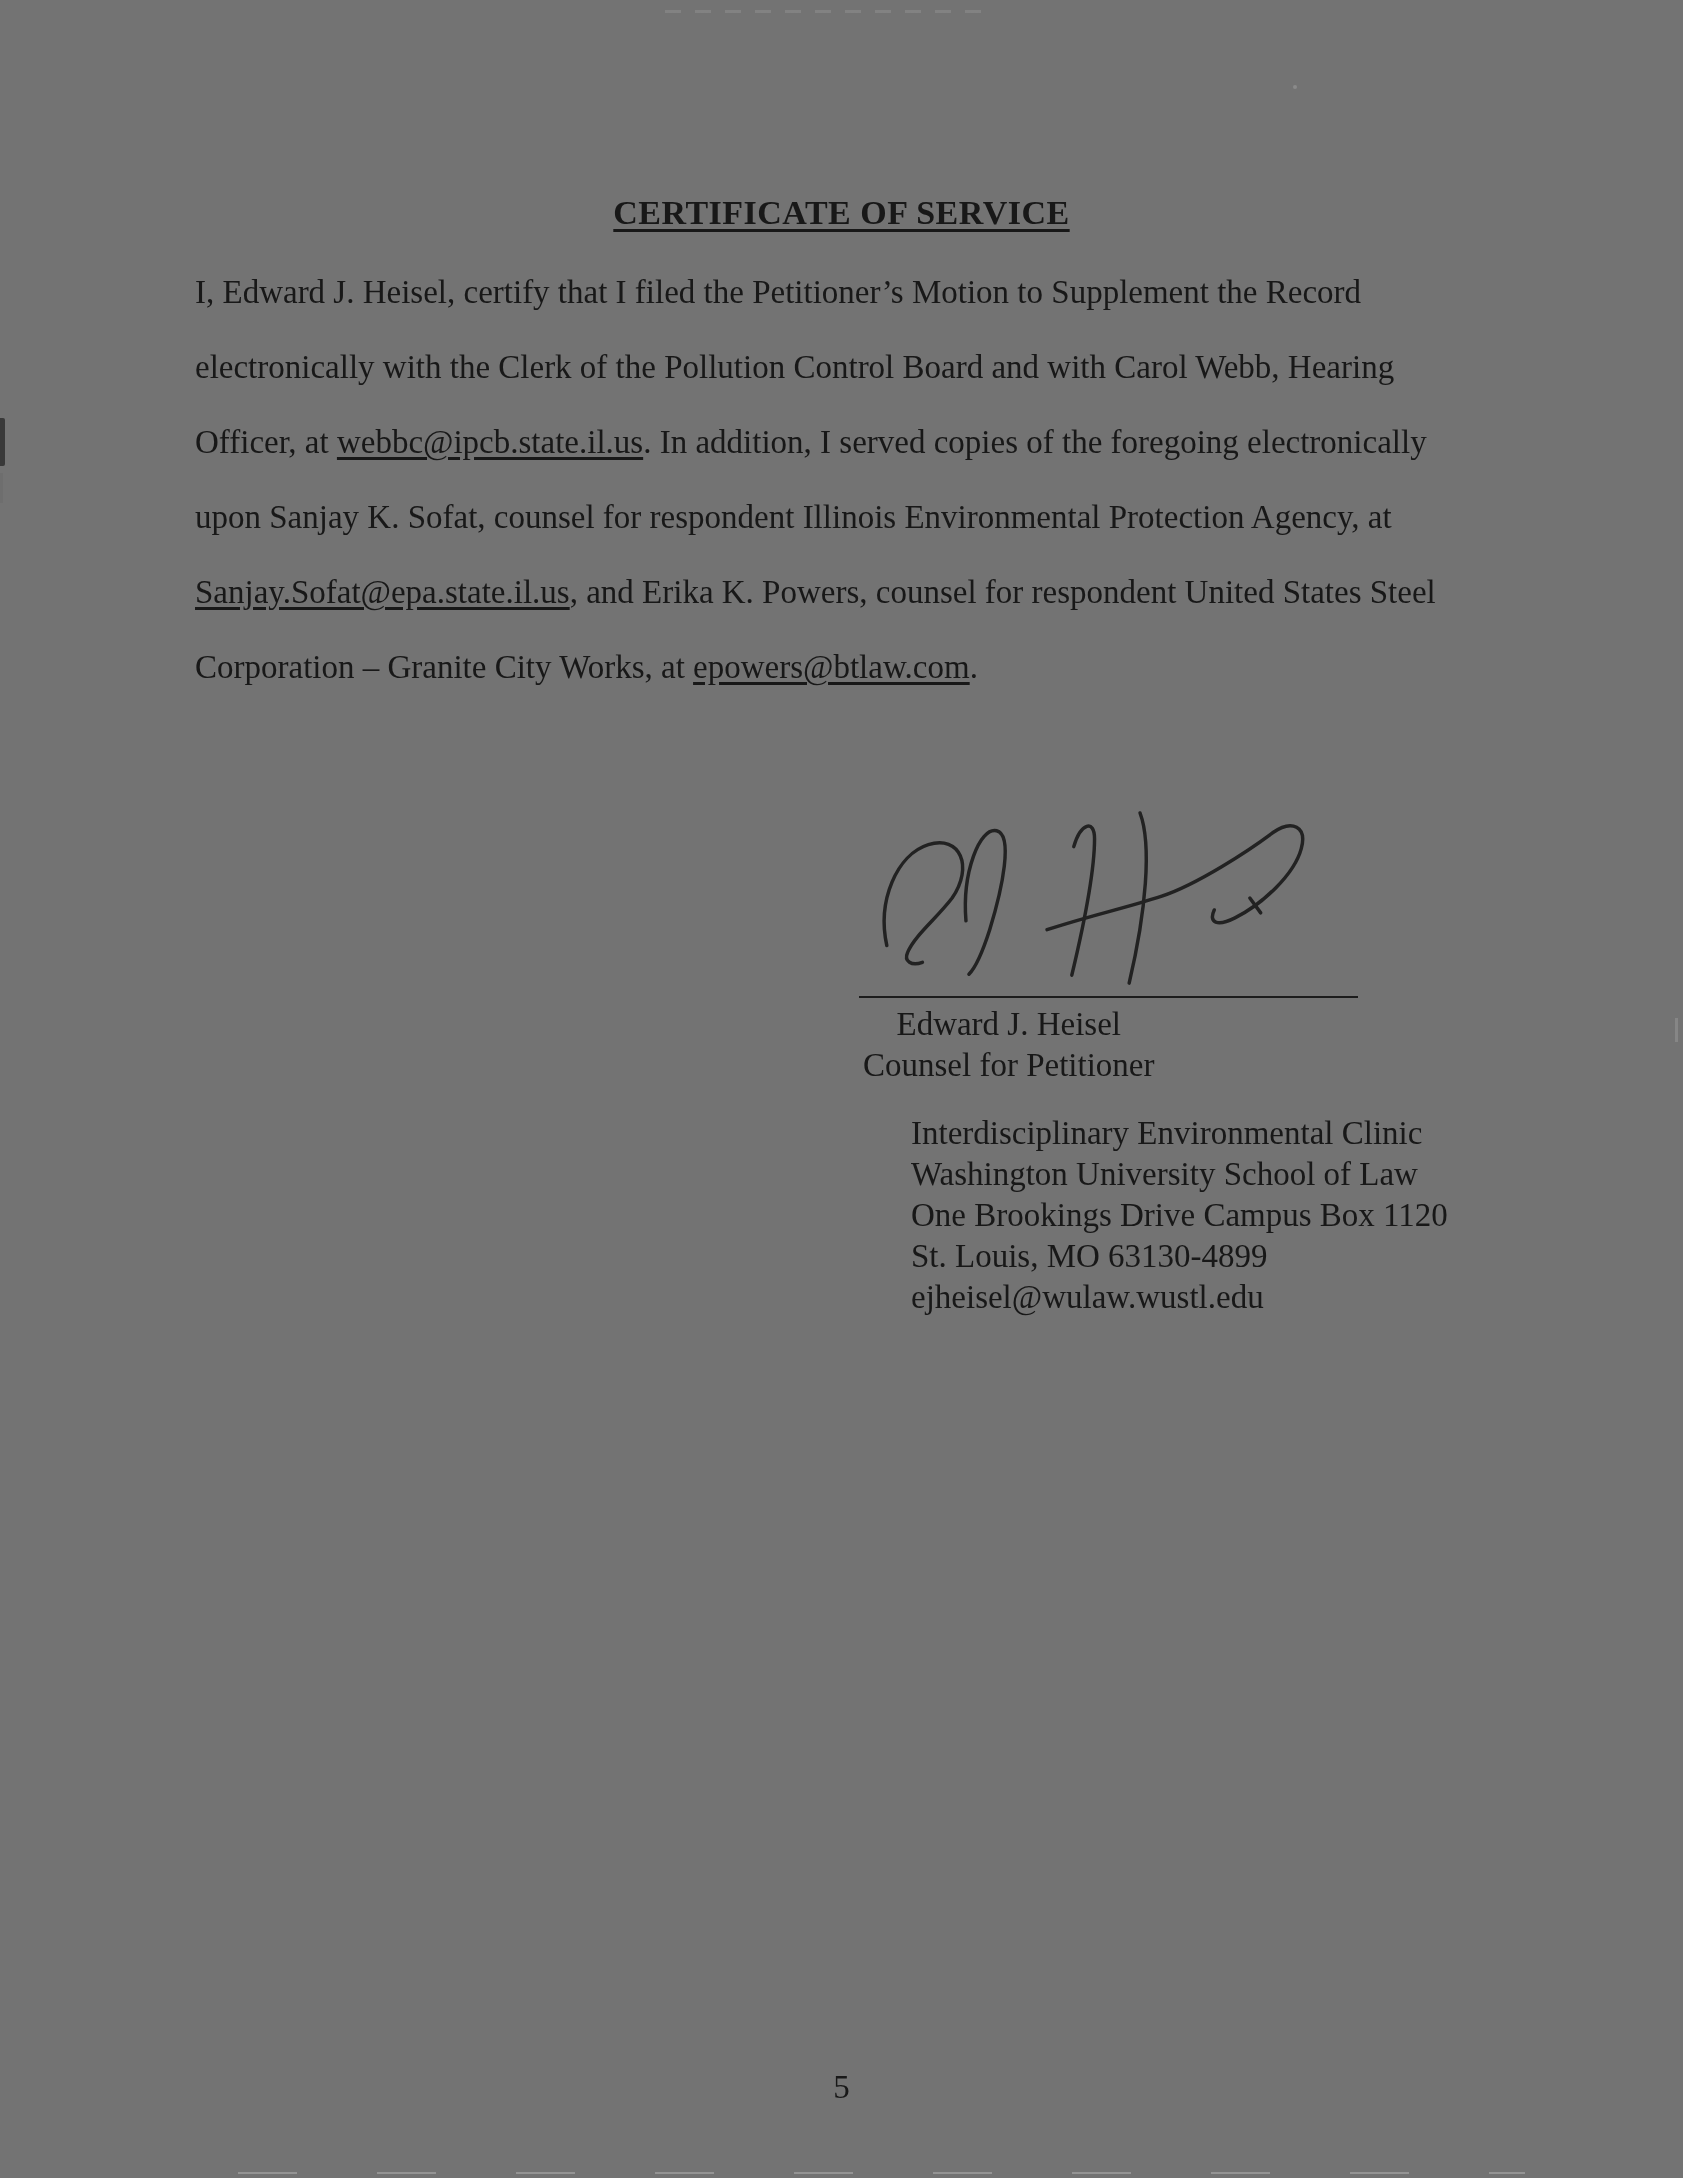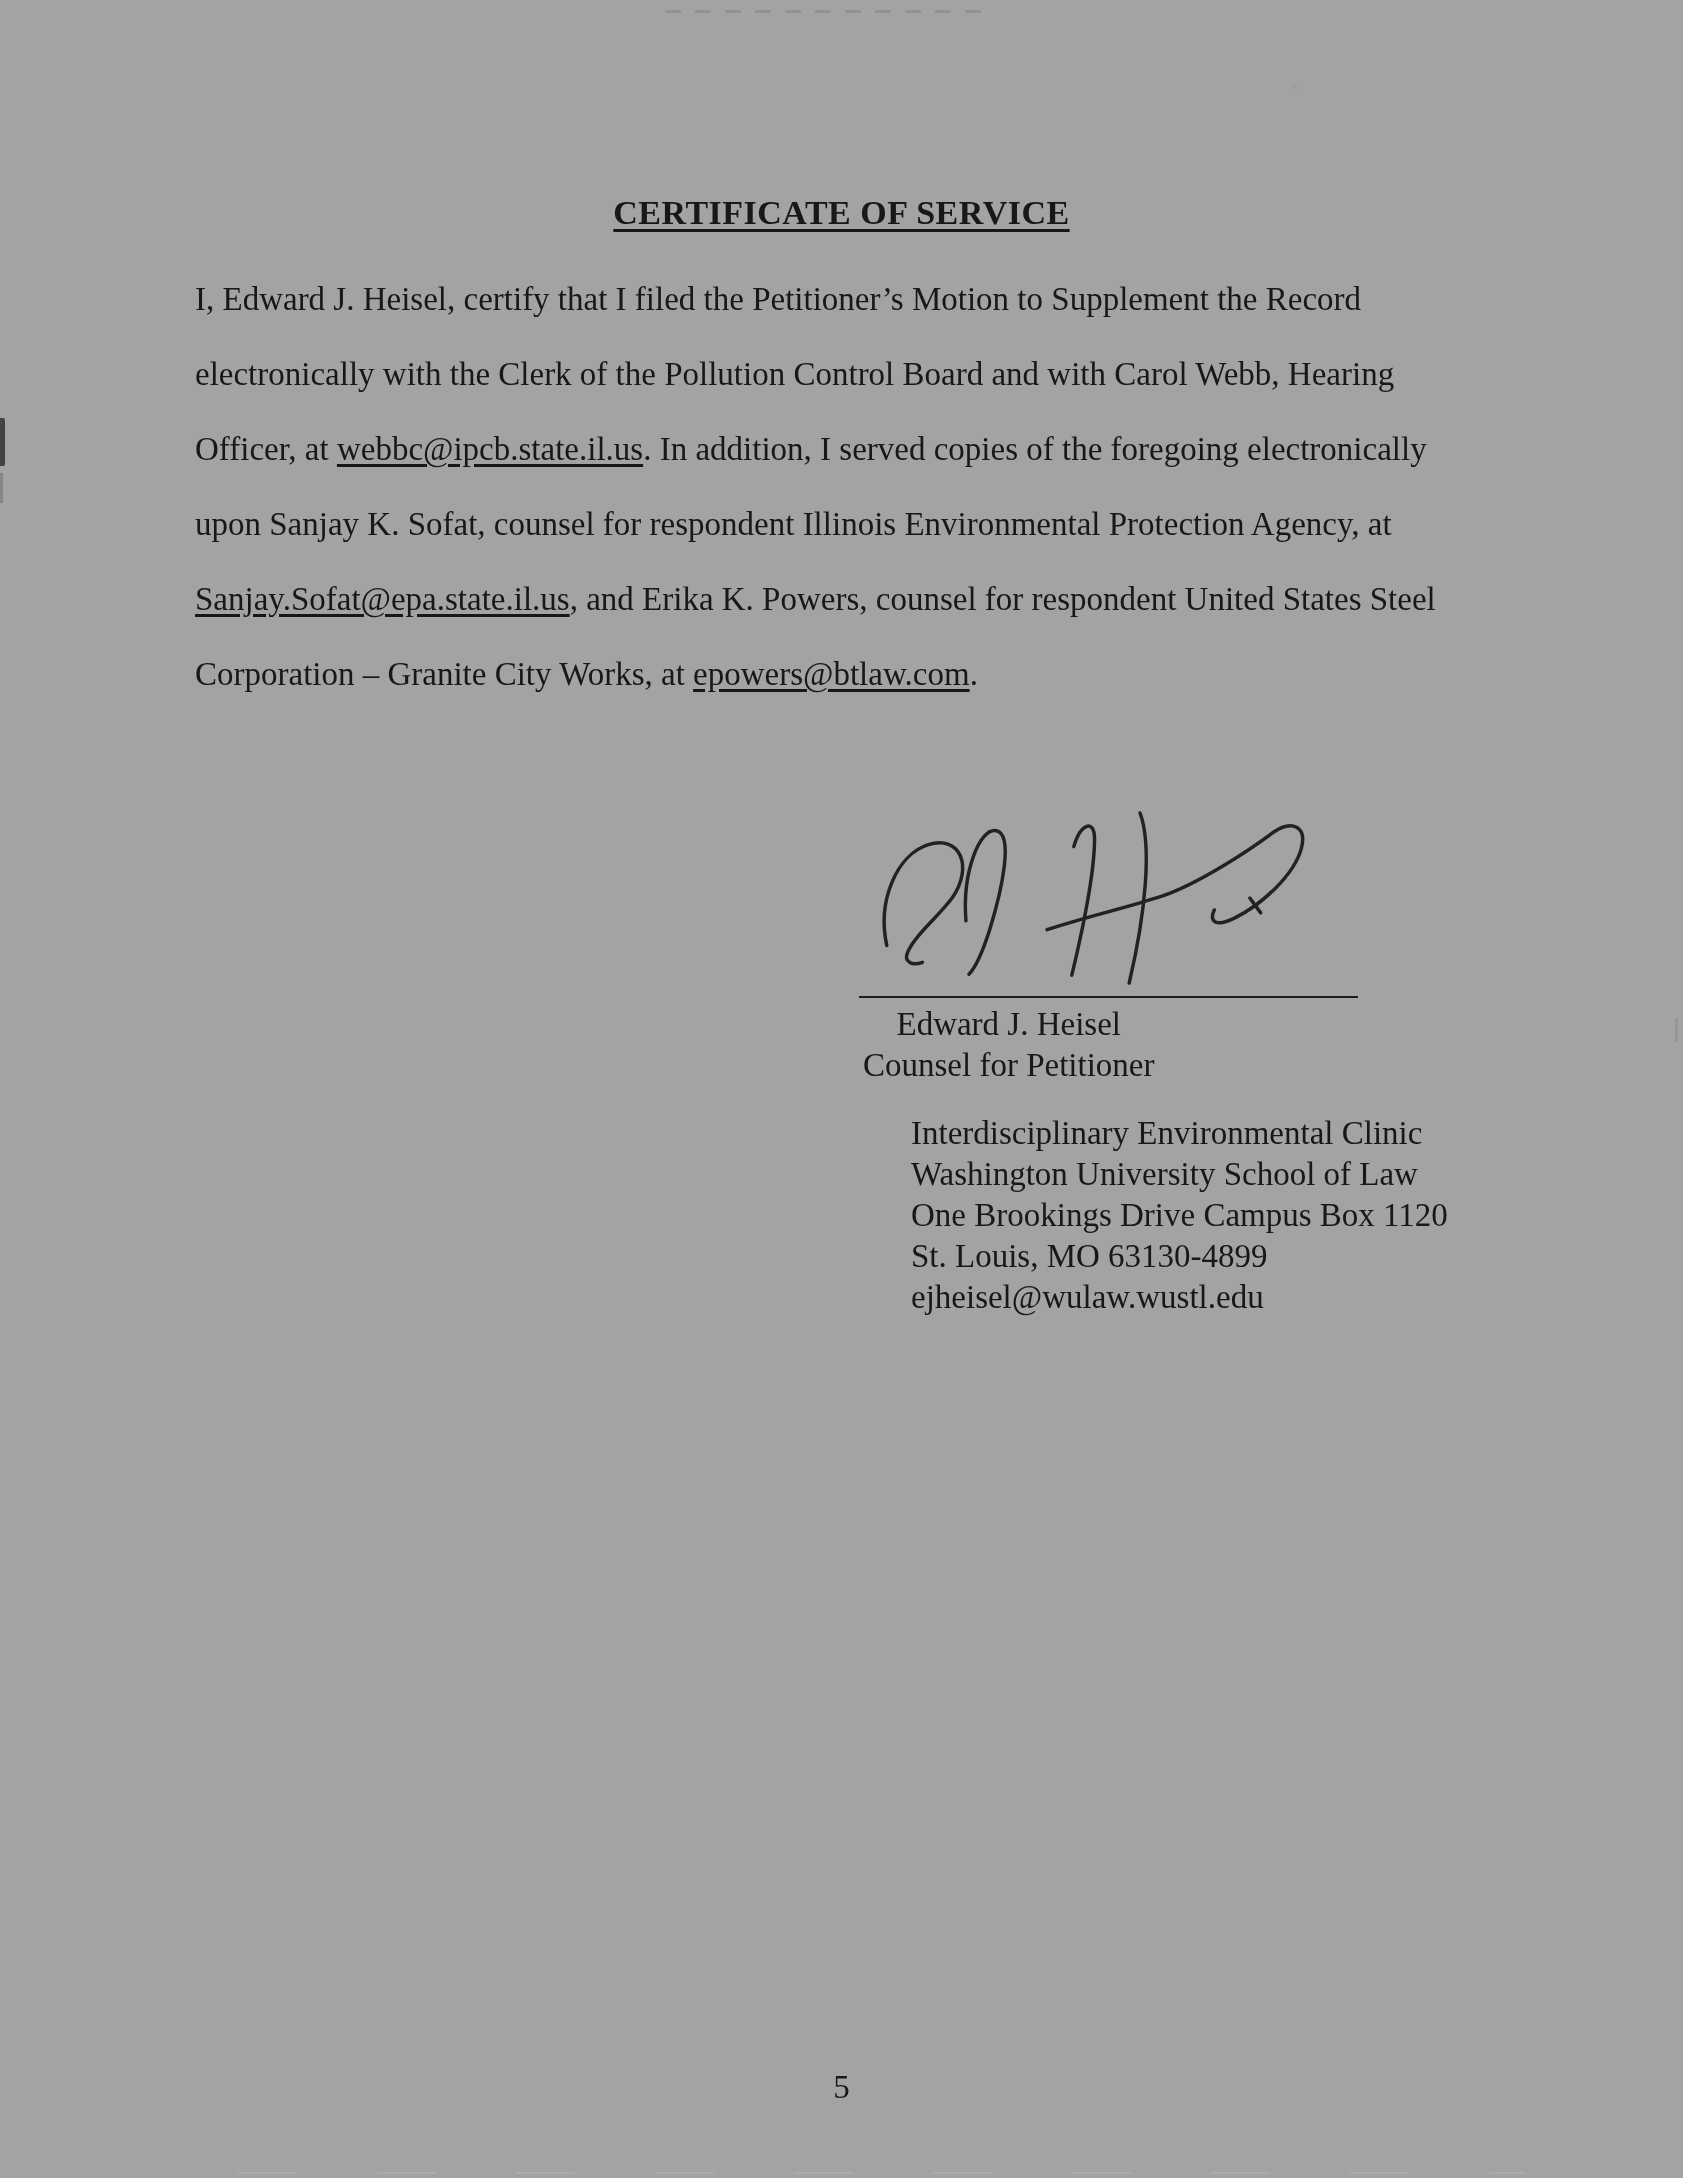--- a/index.html
+++ b/index.html
@@ -5,21 +5,21 @@
   html, body {
     margin: 0;
     padding: 0;
     background: #e8e8e8;
   }
   .page {
     position: relative;
     width: 1683px;
     height: 2178px;
     margin: 0 auto;
-    background: #a3a3a3;
+    background: #737373;
     font-family: "Liberation Serif", serif;
     color: #181818;
     overflow: hidden;
   }
 
   
   .artifact { position: absolute; pointer-events: none; }
   .artifact-top-dashes {
     top: 10px; left: 665px; width: 327px; height: 3px;
     background: repeating-linear-gradient(90deg, #8a8a8a 0 16px, transparent 16px 30px);
@@ -56,21 +56,21 @@
     text-align: center;
     font-size: 34px;
     font-weight: bold;
     letter-spacing: 0.5px;
     text-decoration: underline;
     text-underline-offset: 5px;
   }
 
   .body-text-block {
     position: absolute;
-    top: 262px;
+    top: 255px;
     left: 195px;
     width: 1287px;
     font-size: 33px;
   }
   .body-line {
     height: 75px;
     line-height: 75px;
     white-space: nowrap;
   }
   .u {

